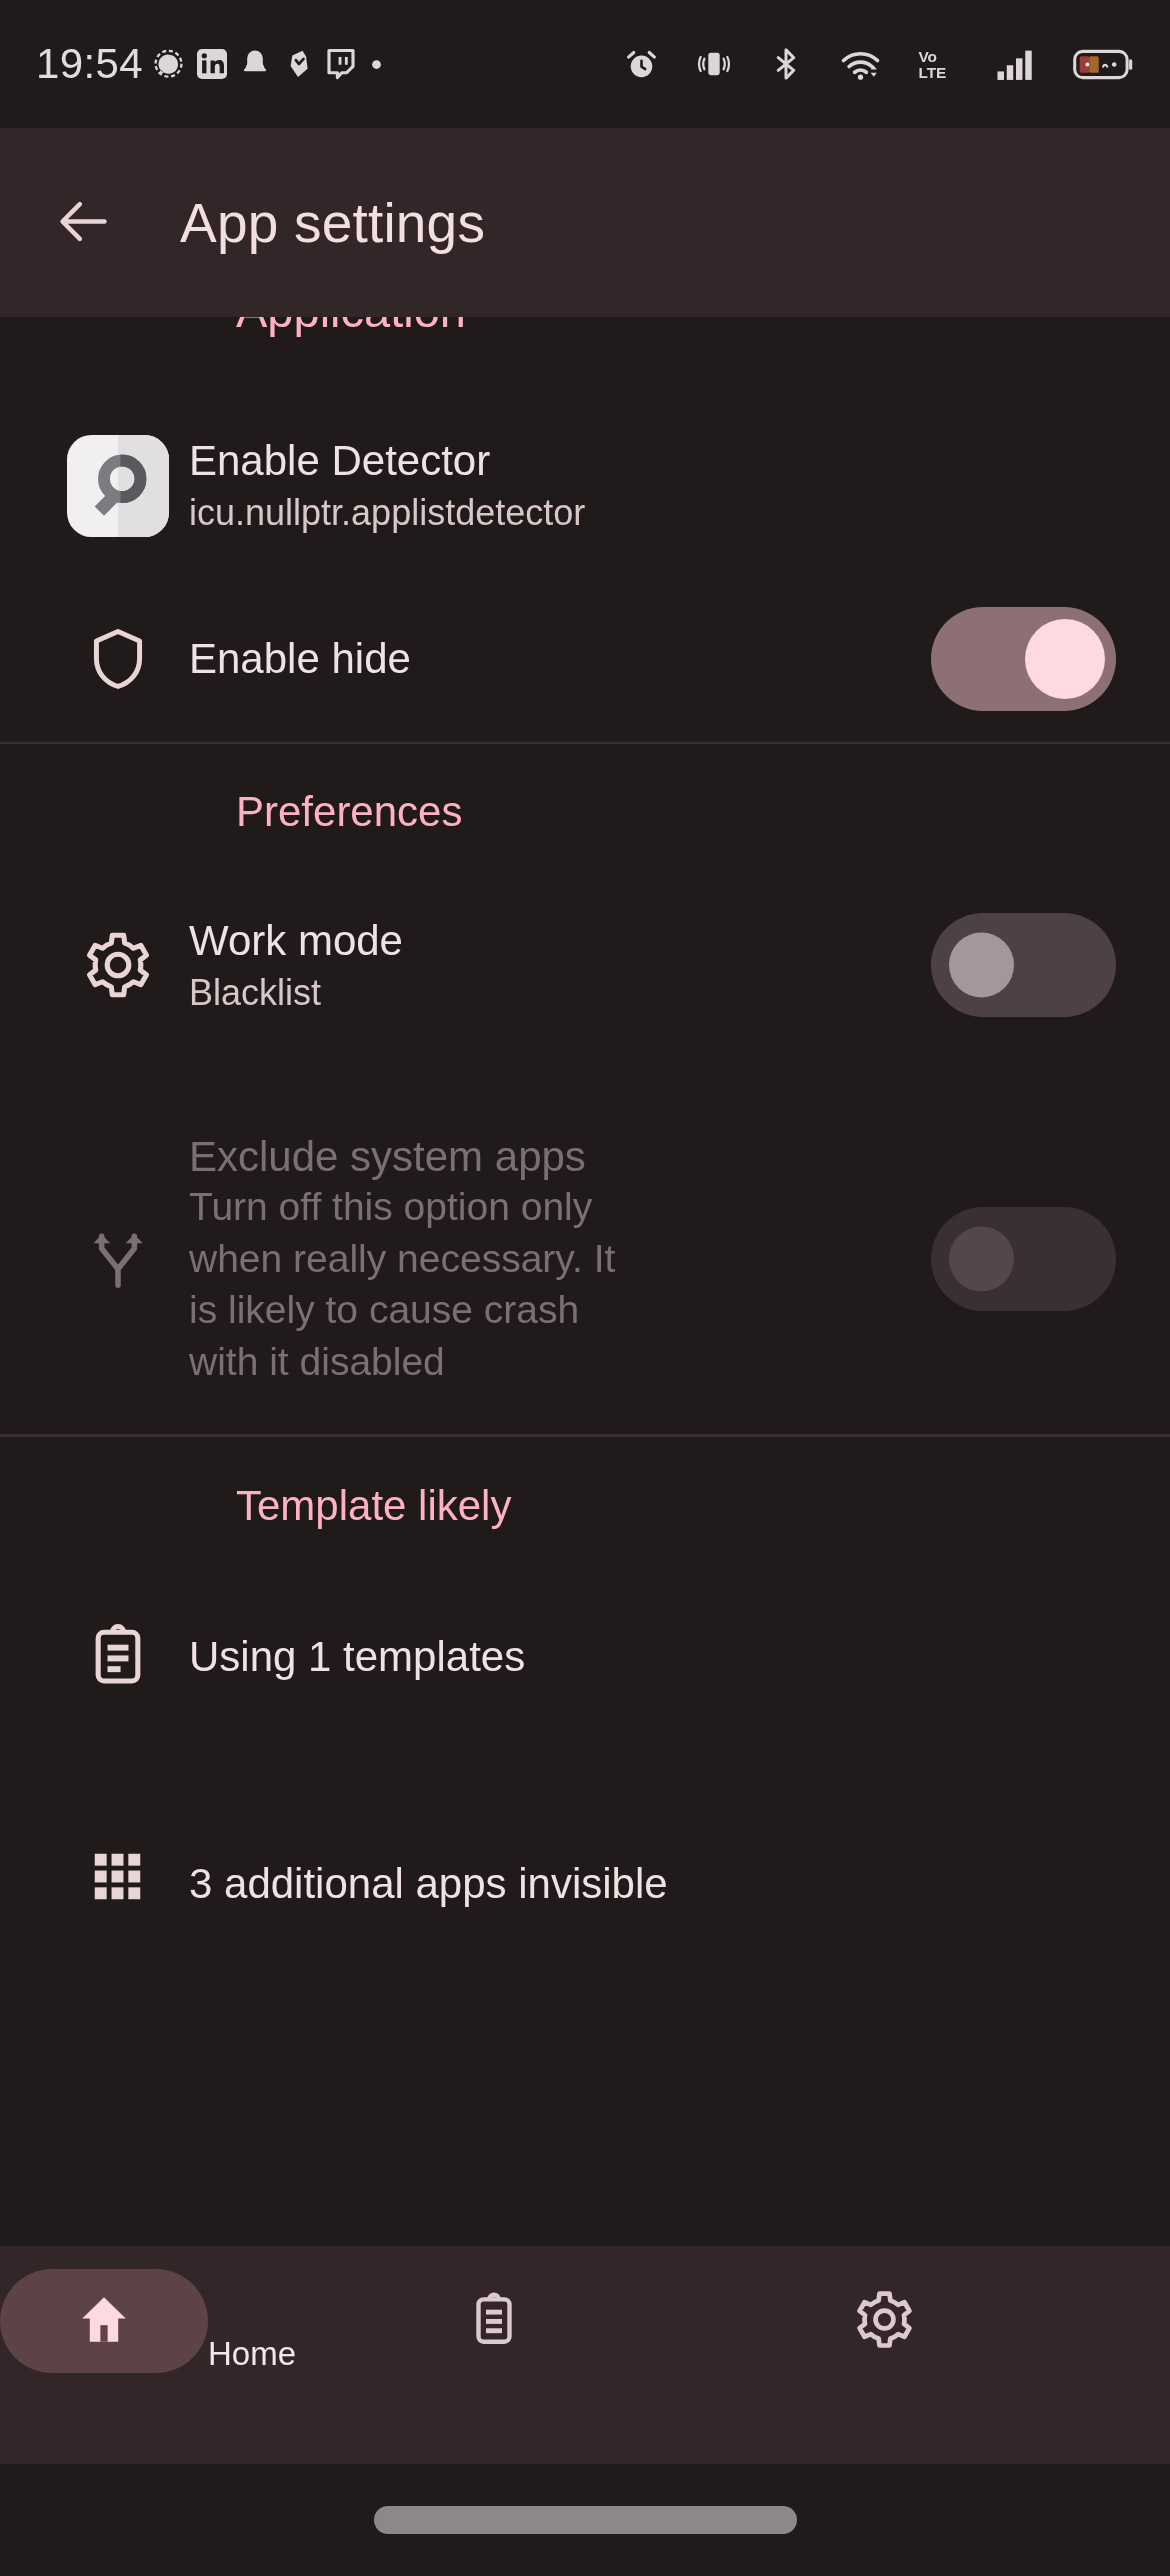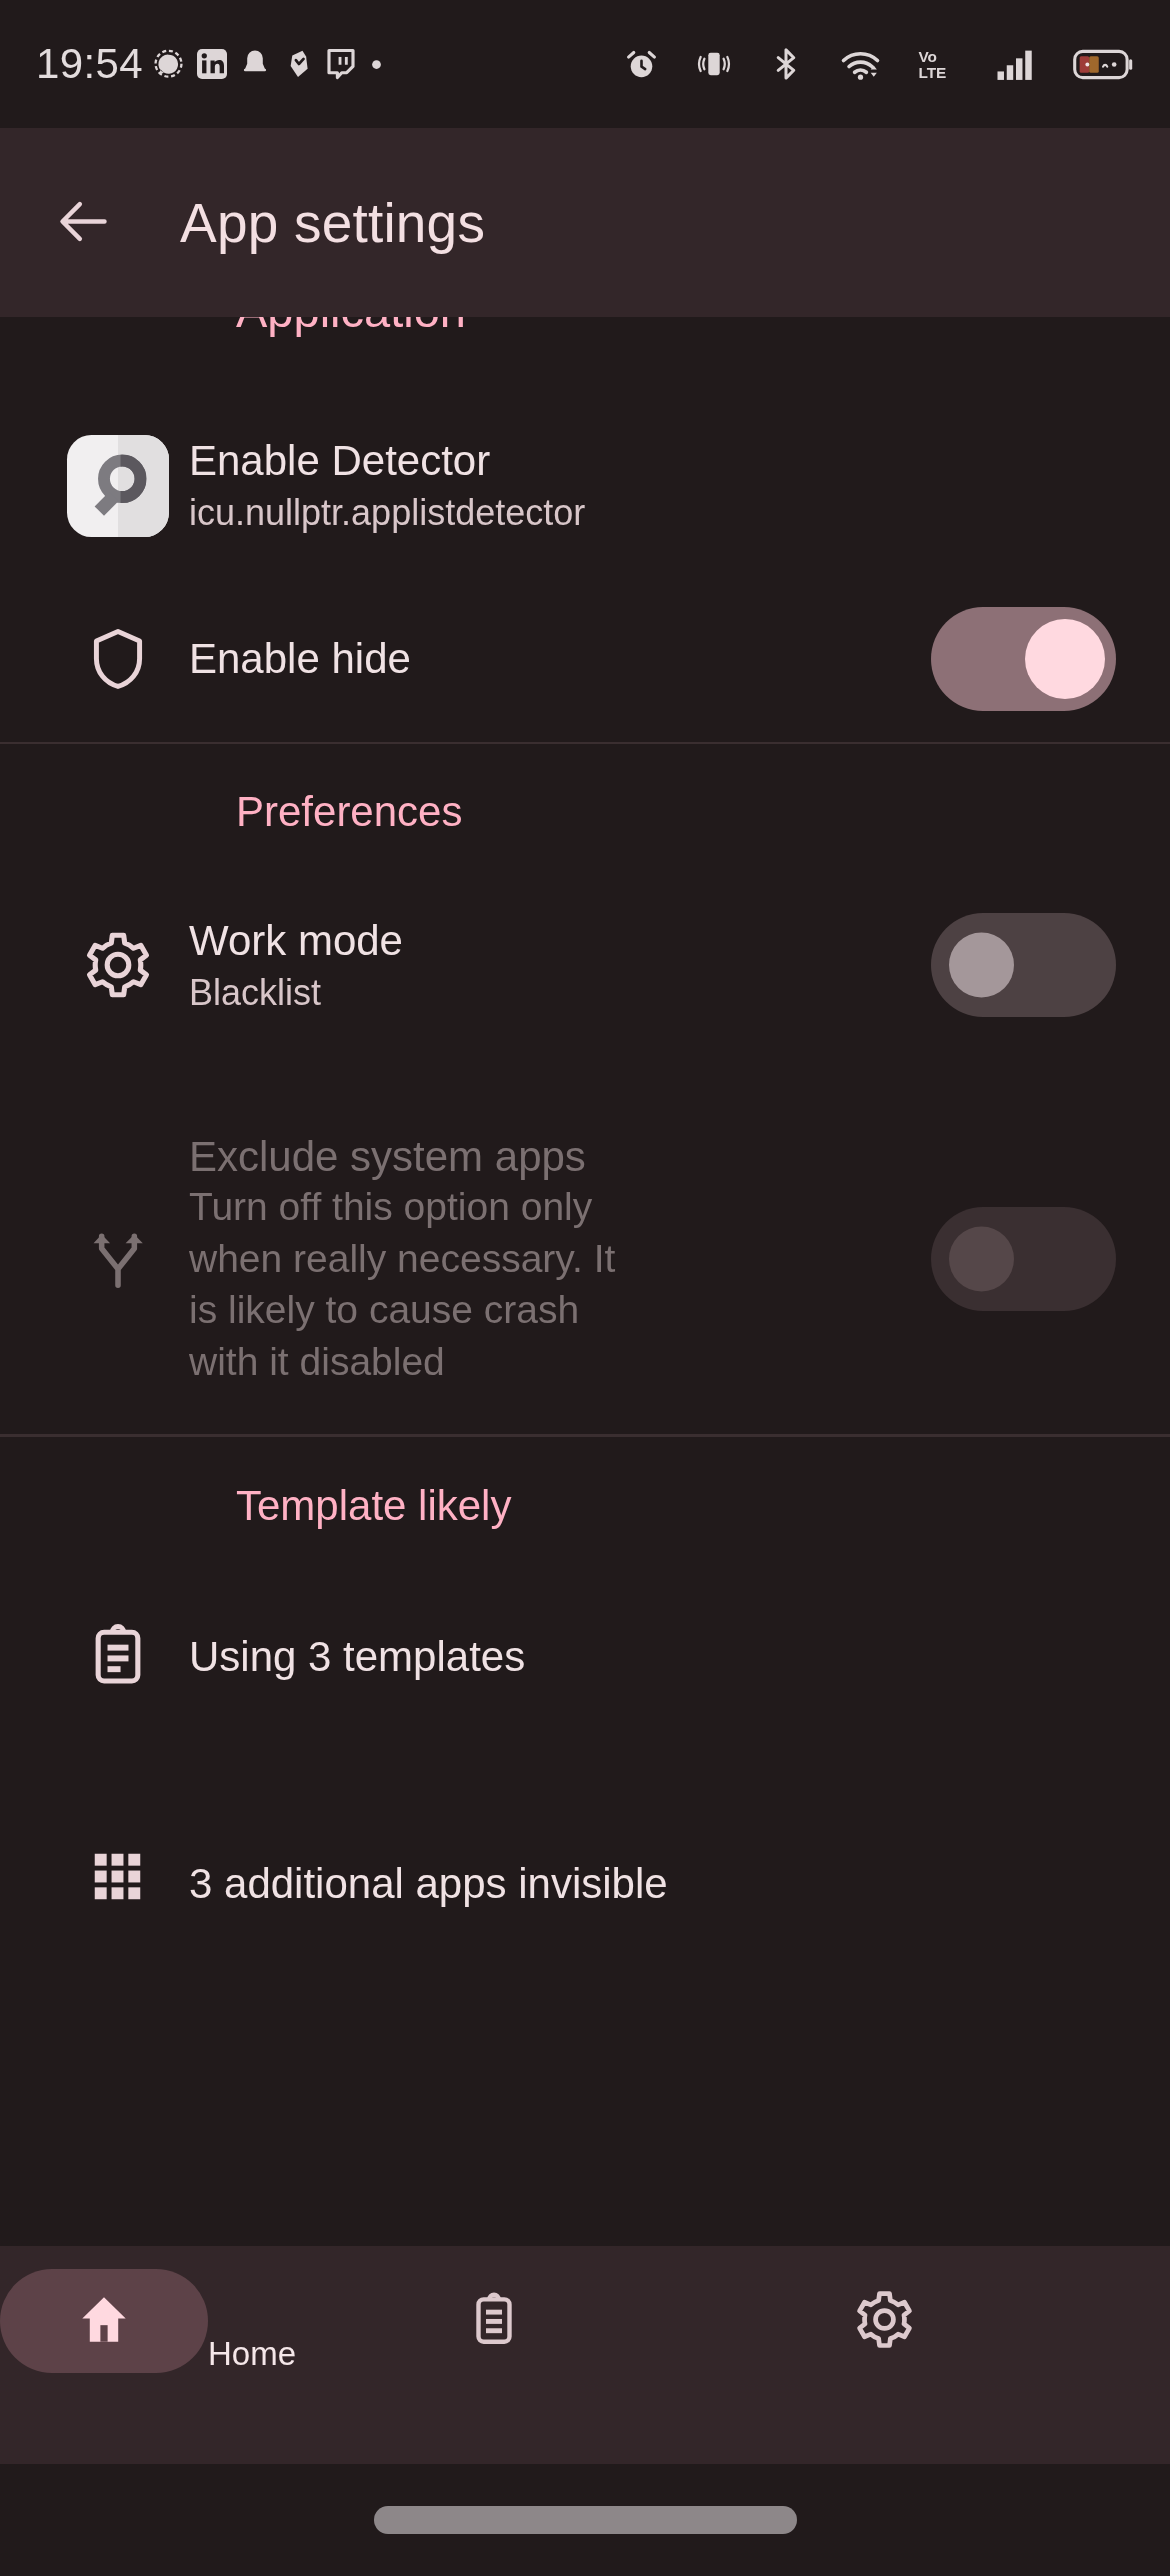--- a/index.html
+++ b/index.html
@@ -318,21 +318,21 @@
       <div class="row-icon">
         <svg width="68" height="68" viewBox="0 0 24 24">
           <rect x="5" y="3.6" width="14" height="17.2" rx="2.1" fill="none" stroke="#e9d4d8" stroke-width="1.8"></rect>
           <path d="M10 3.6a2 2 0 1 1 4 0" fill="none" stroke="#e9d4d8" stroke-width="1.8"></path>
           <rect x="8.3" y="8" width="7.4" height="2.1" fill="#e9d4d8"></rect>
           <rect x="8.3" y="11.8" width="7.4" height="2.1" fill="#e9d4d8"></rect>
           <rect x="8.3" y="15.6" width="4.6" height="2.1" fill="#e9d4d8"></rect>
         </svg>
       </div>
       <div class="row-body">
-        <div class="row-title">Using 3 templates</div>
+        <div class="row-title">Using 1 templates</div>
       </div>
     </div>
 
     <div class="row" style="height:171px;align-items:flex-end;">
       <div class="row-icon">
         <svg width="65" height="65" viewBox="0 0 24 24">
           <rect x="3.6" y="3.6" width="4.4" height="4.4" fill="#e9d4d8"></rect>
           <rect x="9.8" y="3.6" width="4.4" height="4.4" fill="#e9d4d8"></rect>
           <rect x="16" y="3.6" width="4.4" height="4.4" fill="#e9d4d8"></rect>
           <rect x="3.6" y="9.8" width="4.4" height="4.4" fill="#e9d4d8"></rect>

